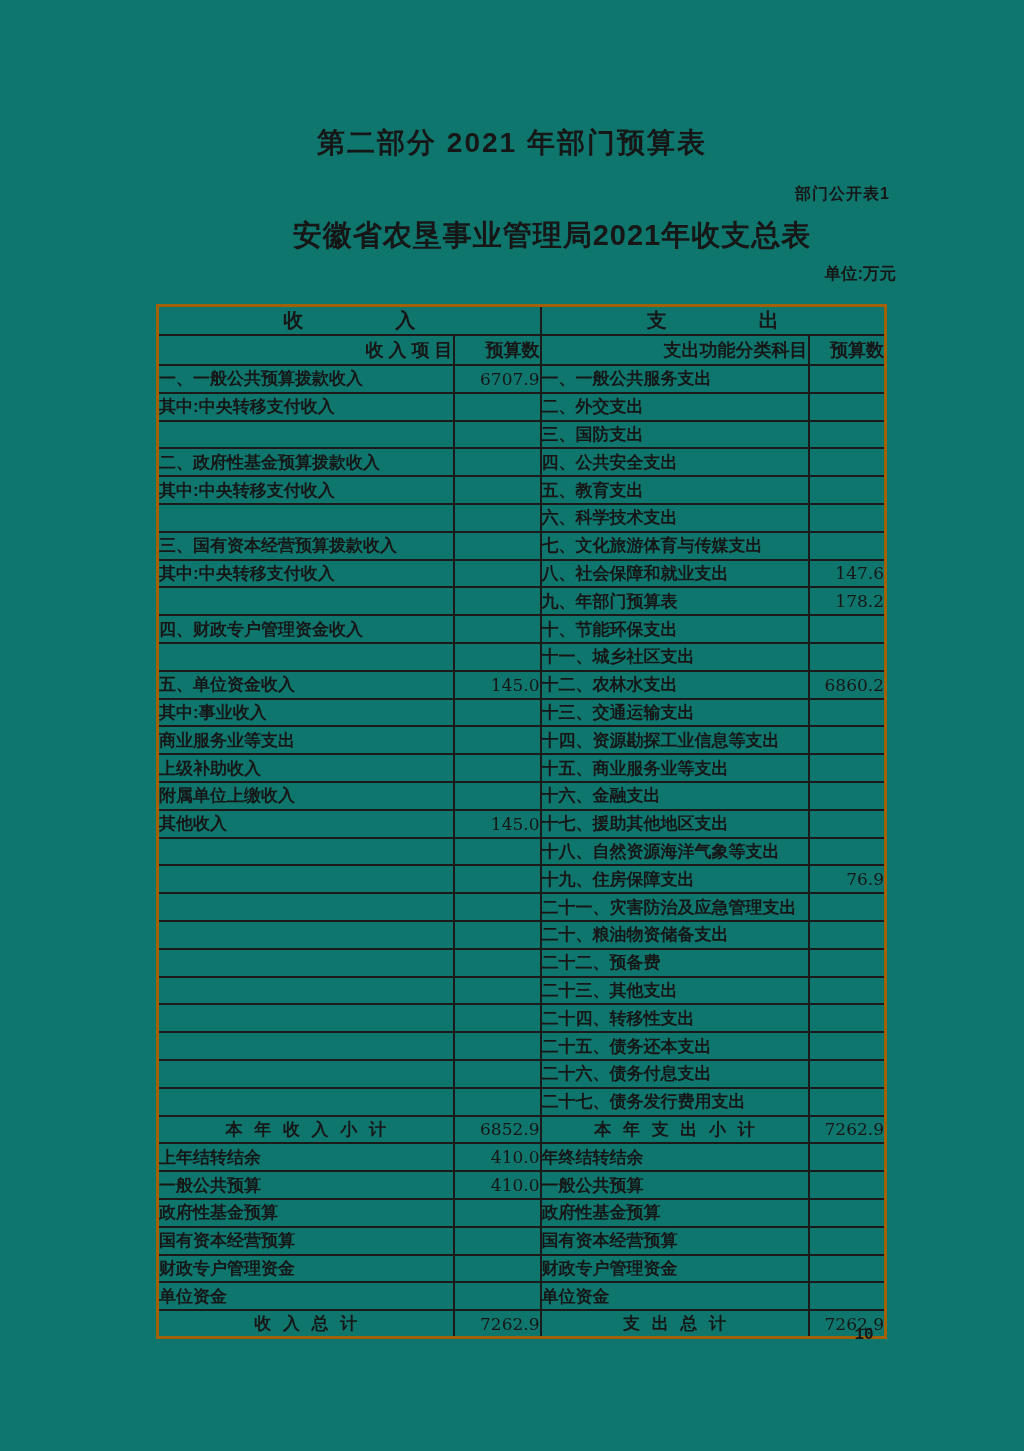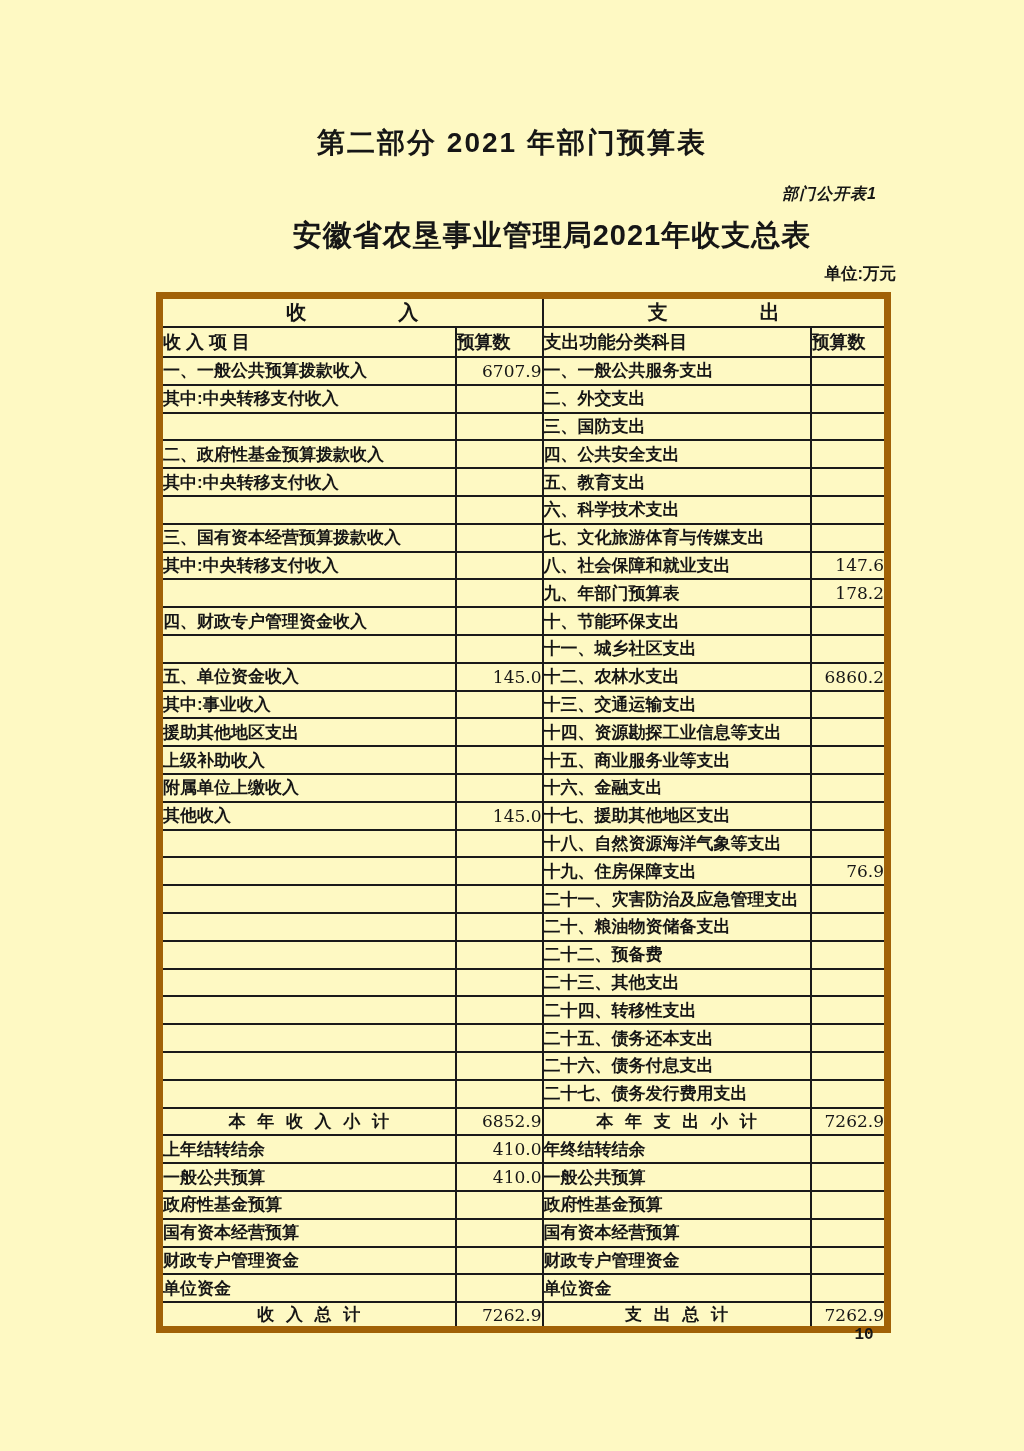--- a/index.html
+++ b/index.html
@@ -3,56 +3,56 @@
 <meta charset="utf-8">
 <style>
   html,body { margin:0; padding:0; }
   body {
     width:1024px; height:1451px;
     background:#ffffff;
     font-family:"Liberation Sans", sans-serif;
     color:#161616;
     -webkit-font-smoothing:antialiased;
   }
-  .page { position:relative; width:1024px; height:1451px; background:#fef9c3; overflow:hidden; }
+  .page { position:relative; width:1024px; height:1451px; background:#0f766e; overflow:hidden; }
 
   .part-title {
     position:absolute; top:124px; left:0; width:100%;
     text-align:center; font-size:28px; font-weight:700; letter-spacing:2px;
     margin:0;
   }
   .table-label {
-    position:absolute; top:184px; right:147px;
-    font-size:16px; font-weight:600; letter-spacing:1px;font-style:italic;
+    position:absolute; top:184px; right:134px;
+    font-size:16px; font-weight:600; letter-spacing:1px;
   }
   .main-title {
     position:absolute; top:216px; left:0; width:100%;
     text-align:center; font-size:29px; font-weight:800; letter-spacing:1px;
     margin:0;
     padding-left:40px;
   }
   .unit-note {
     position:absolute; top:263px; right:128px;
     font-size:16.5px; font-weight:600;
   }
 
   table.budget {
-    position:absolute; left:156px; top:292px; width:728px;
+    position:absolute; left:156px; top:304px; width:728px;
     border-collapse:collapse; table-layout:fixed;
-    border:7px solid #a16207;
+    border:3px solid #a16207;
   }
   table.budget th, table.budget td {
     border:2px solid #1a1a1a;
     padding:0; margin:0;
     overflow:hidden; white-space:nowrap;
     vertical-align:middle;
   }
   tr.group-row th { height:27px; font-size:20px; font-weight:700; text-align:center; }
   .gap { display:inline-block; width:92px; }
-  tr.col-row th { height:28px; font-size:18px; font-weight:700; text-align:left; }
+  tr.col-row th { height:28px; font-size:18px; font-weight:700; text-align:right; }
   tbody tr { height:27.8px; }
   td.item { font-size:17px; font-weight:700; text-align:left; }
   td.val  {
     font-family:"DejaVu Serif", serif;
     font-size:17px; font-weight:400;
     text-align:right; padding-right:7px;
   }
   td.i0 { padding-left:9px; }
   td.i1 { padding-left:34px; }
   td.i2 { padding-left:80px; }
@@ -171,21 +171,21 @@
           <td class="item i0">十二、农林水支出</td>
           <td class="val">6860.2</td>
         </tr>
         <tr>
           <td class="item i2">其中:事业收入</td>
           <td class="val"></td>
           <td class="item i0">十三、交通运输支出</td>
           <td class="val"></td>
         </tr>
         <tr>
-          <td class="item i3">援助其他地区支出</td>
+          <td class="item i3">商业服务业等支出</td>
           <td class="val"></td>
           <td class="item i0">十四、资源勘探工业信息等支出</td>
           <td class="val"></td>
         </tr>
         <tr>
           <td class="item i3">上级补助收入</td>
           <td class="val"></td>
           <td class="item i0">十五、商业服务业等支出</td>
           <td class="val"></td>
         </tr>

